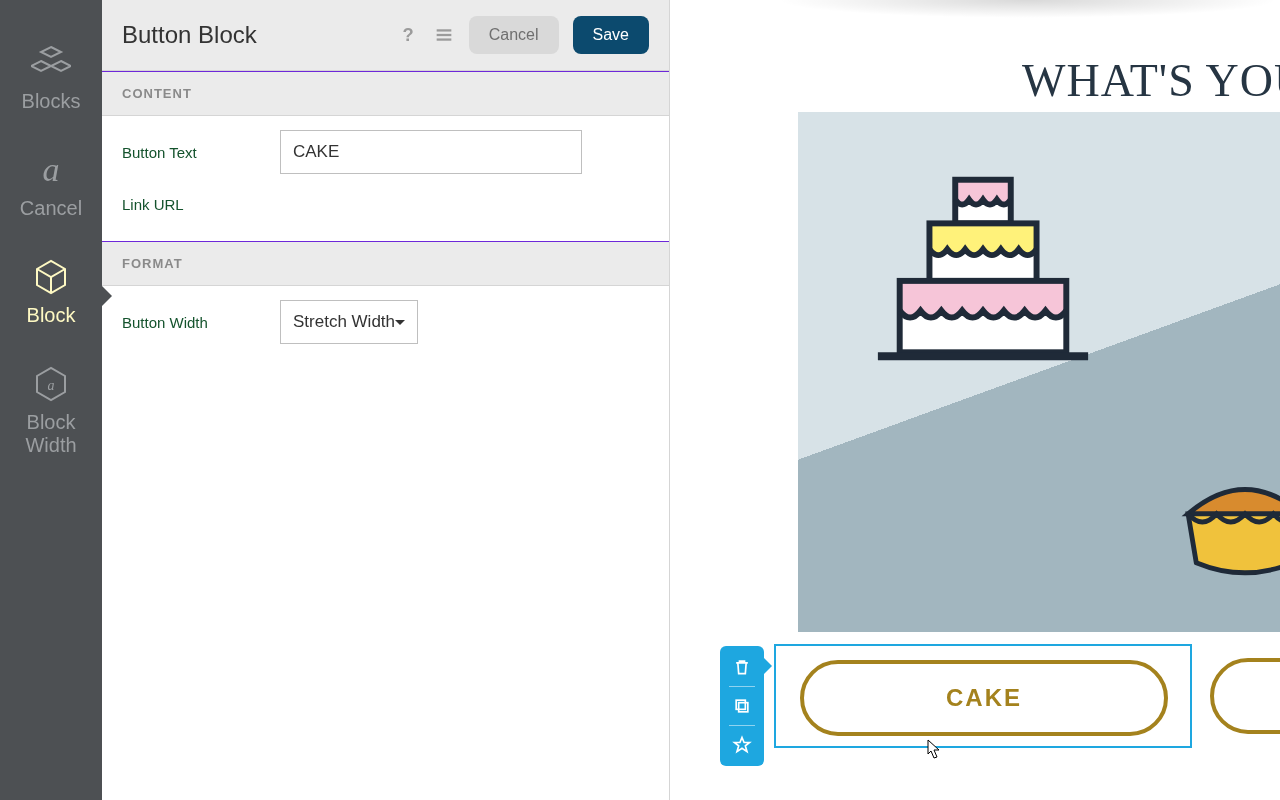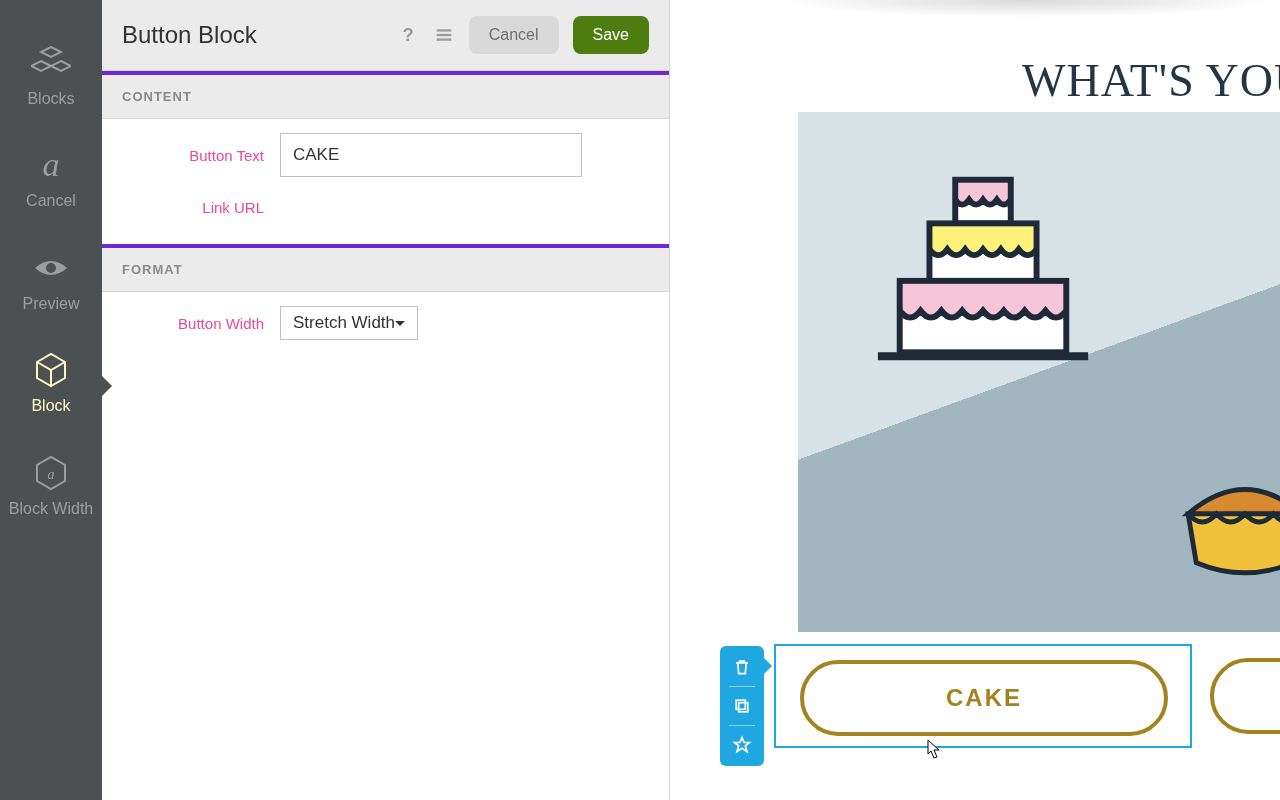--- a/index.html
+++ b/index.html
@@ -16,21 +16,21 @@
   padding-top: 28px;
 }
 .vnav-item {
   width: 100%; display: flex; flex-direction: column; align-items: center;
   padding: 14px 0 22px; cursor: pointer; color: #9b9ea1;
   position: relative;
 }
 .vnav-item.active { color: #fef9c3; }
 .vnav-item .icon { width: 42px; height: 42px; display: flex; align-items:center; justify-content:center; }
 .vnav-item svg { width: 40px; height: 40px; stroke: currentColor; fill: none; stroke-width: 2; }
-.vnav-item .label { font-size: 16px; margin-top: 6px; line-height: 1.15; text-align:center; }
+.vnav-item .label { font-size: 20px; margin-top: 6px; line-height: 1.15; text-align:center; }
 .vnav-item.active::after {
   content: ""; position: absolute; right: -10px; top: 50%;
   border-top: 10px solid transparent; border-bottom: 10px solid transparent;
   border-left: 10px solid #4d5053; transform: translateY(-50%);
 }
 
 
 .panel {
   width: 568px; height: 100%; border-right: 1px solid #d5d5d5;
   display: flex; flex-direction: column;
@@ -42,47 +42,47 @@
 }
 .panel-title { font-size: 24px; font-weight: 400; color: #333; }
 .panel-actions { display: flex; align-items: center; gap: 14px; }
 .hdr-icon { color: #9b9b9b; cursor: pointer; display:flex; align-items:center; }
 .hdr-icon svg { width: 22px; height: 22px; stroke: currentColor; fill: currentColor; }
 .btn {
   height: 38px; padding: 0 20px; border-radius: 8px; border: none;
   font-size: 16px; cursor: pointer;
 }
 .btn-cancel { background: #d9d9d9; color: #6f6f6f; }
-.btn-save { background: #4d7c0f; color: #fff; }
+.btn-save { background: #0c4a6e; color: #fff; }
 
 .section-head {
   background: #ebebeb; padding: 14px 20px; font-size: 13px;
   letter-spacing: 1px; color: #8a8a8a; font-weight: 600;
-  border-bottom: 1px solid #d5d5d5; border-top: 4px solid #6d28d9;
+  border-bottom: 1px solid #d5d5d5; border-top: 1px solid #6d28d9;
 }
 .section-body { background: #fff; padding: 14px 20px 6px; }
 .form-row { display: flex; align-items: center; margin-bottom: 22px; }
 .form-label {
-  width: 158px; text-align: right; padding-right: 16px;
-  font-size: 15px; color: #ec4899;
+  width: 158px; padding-right: 16px;
+  font-size: 15px; color: #14532d;
 }
 .text-input {
   width: 302px; height: 44px; border: 1px solid #bfbfbf;
   padding: 0 12px; font-size: 17px; color: #333;
 }
 .align-group { display: flex; }
 .align-btn {
   width: 36px; height: 36px; border: 1px solid #c8c8c8; background: #e5e5e5;
   display: flex; align-items: center; justify-content: center; cursor: pointer;
 }
 .align-btn + .align-btn { border-left: none; }
 .align-btn.active { background: #a5a5a5; }
 .align-btn svg { width: 20px; height: 20px; stroke: #333; stroke-width: 2; }
 .select-like {
-  height: 34px; border: 1px solid #bfbfbf; padding: 0 12px;
+  height: 44px; border: 1px solid #bfbfbf; padding: 0 12px;
   display: flex; align-items: center; gap: 0; font-size: 17px;
   cursor: pointer;
 }
 .caret { width:0; height:0; border-left:5px solid transparent; border-right:5px solid transparent; border-top:5px solid #333; }
 
 
 .preview {
   flex: 1; height: 100%; background: #fff; position: relative; overflow: hidden;
 }
 .shadow-bar {
@@ -158,29 +158,20 @@
           <polygon points="10,18 20,23 10,28 0,23"></polygon>
           <polygon points="30,18 40,23 30,28 20,23"></polygon>
         </svg>
     </span>
     <span class="label">Blocks</span>
   </div>
   <div class="vnav-item">
     <span class="icon" style="font-family:Georgia,serif;font-size:34px;font-style:italic;line-height:1;">a</span>
     <span class="label">Cancel</span>
   </div>
-  <div class="vnav-item">
-    <span class="icon">
-      <svg viewBox="0 0 40 40">
-          <path d="M4 20 Q20 6 36 20 Q20 34 4 20 Z" fill="currentColor" stroke="none"></path>
-          <circle cx="20" cy="20" r="5" fill="#4d5053" stroke="none"></circle>
-        </svg>
-    </span>
-    <span class="label">Preview</span>
-  </div>
   <div class="vnav-item active">
     <span class="icon">
       <svg viewBox="0 0 40 40">
           <path d="M6 12 L20 4 L34 12 L34 28 L20 36 L6 28 Z"></path>
           <path d="M6 12 L20 20 L34 12 M20 20 L20 36"></path>
         </svg>
     </span>
     <span class="label">Block</span>
   </div>
   <div class="vnav-item">

